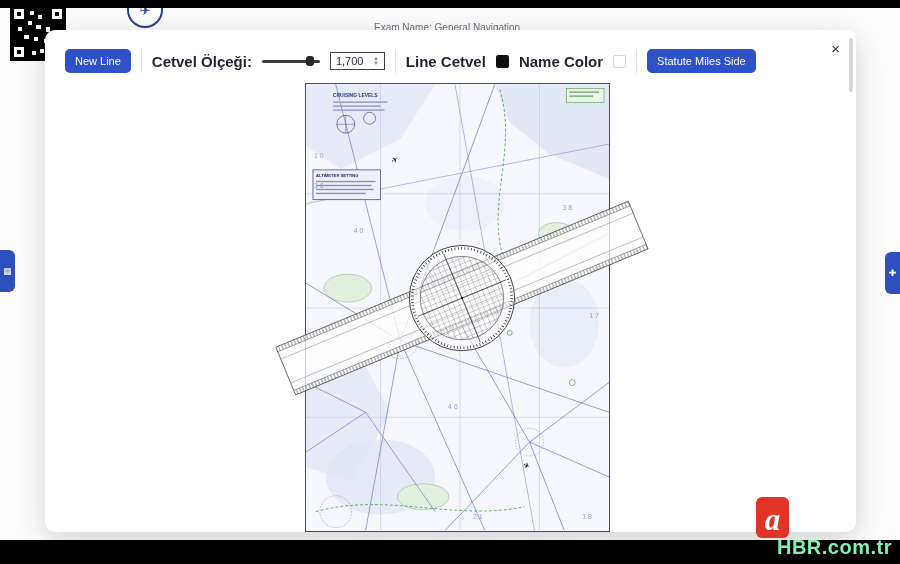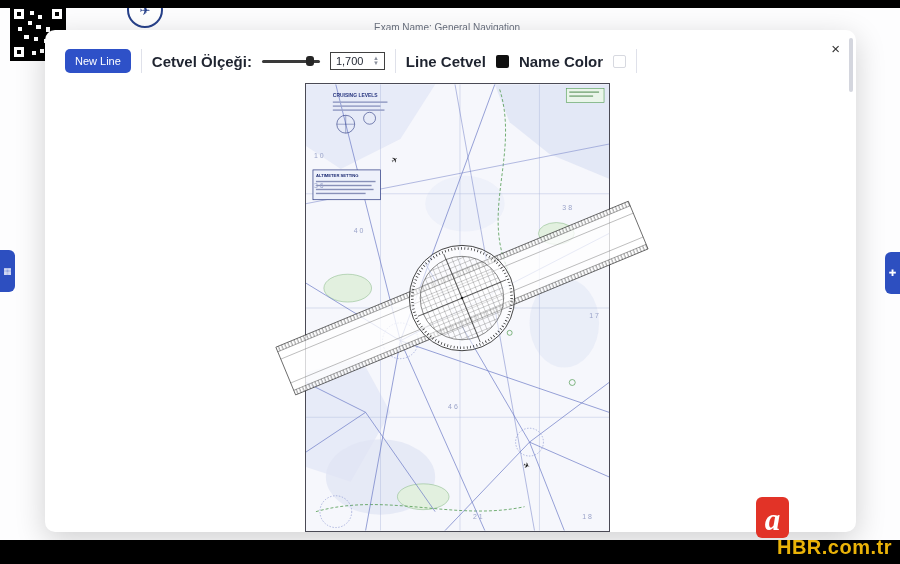--- a/index.html
+++ b/index.html
@@ -37,21 +37,21 @@
 
   .edge-tab { position:absolute; width:15px; height:42px; background:#2d4fc0; z-index:20; display:flex; align-items:center; justify-content:center; cursor:pointer; }
   .edge-tab.left { left:0; top:250px; border-radius:0 6px 6px 0; }
   .edge-tab.right { right:0; top:252px; border-radius:6px 0 0 6px; }
   .edge-tab .glyph { color:#fff; font-size:9px; }
 
   .watermark { position:absolute; right:0; bottom:0; z-index:30; }
   .wm-logo { position:absolute; right:111px; bottom:26px; width:33px; height:41px; background:#e23327; border-radius:6px;
              color:#fff; font-family:"Liberation Serif", serif; font-style:italic; font-size:31px; font-weight:bold;
              display:flex; align-items:flex-end; justify-content:center; line-height:36px; }
-  .wm-text { position:absolute; right:8px; bottom:5px; font-size:20px; font-weight:bold; color:#eab308; letter-spacing:.5px; }
+  .wm-text { position:absolute; right:8px; bottom:5px; font-size:20px; font-weight:bold; color:#86efac; letter-spacing:.5px; }
 </style>
 </head>
 <body>
 
 <div class="stage">
 
   <div class="page">
     <div class="exam-header">Exam Name: General Navigation</div>
     <div class="org-logo">✈</div>
   </div>
@@ -99,20 +99,21 @@
           <span>▲</span>
           <span>▼</span>
         </div>
       </div>
       <div class="tb-divider"></div>
       <span class="tb-label">Line Cetvel</span>
       <div class="swatch black"></div>
       <span class="tb-label">Name Color</span>
       <div class="swatch white"></div>
       <div class="tb-divider"></div>
+      <button class="btn">Statute Miles Side</button>
       <button class="close-x">×</button>
     </div>
 
     <div class="chart">
       <svg width="303" height="447" viewBox="0 0 305 449">
         <defs>
           <pattern id="tk" width="3.4" height="5" patternUnits="userSpaceOnUse">
             <line x1="1" y1="0" x2="1" y2="5" stroke="#1a1a1a" stroke-width="0.5"></line>
           </pattern>
           <pattern id="gr" width="5.4" height="5.4" patternUnits="userSpaceOnUse">

